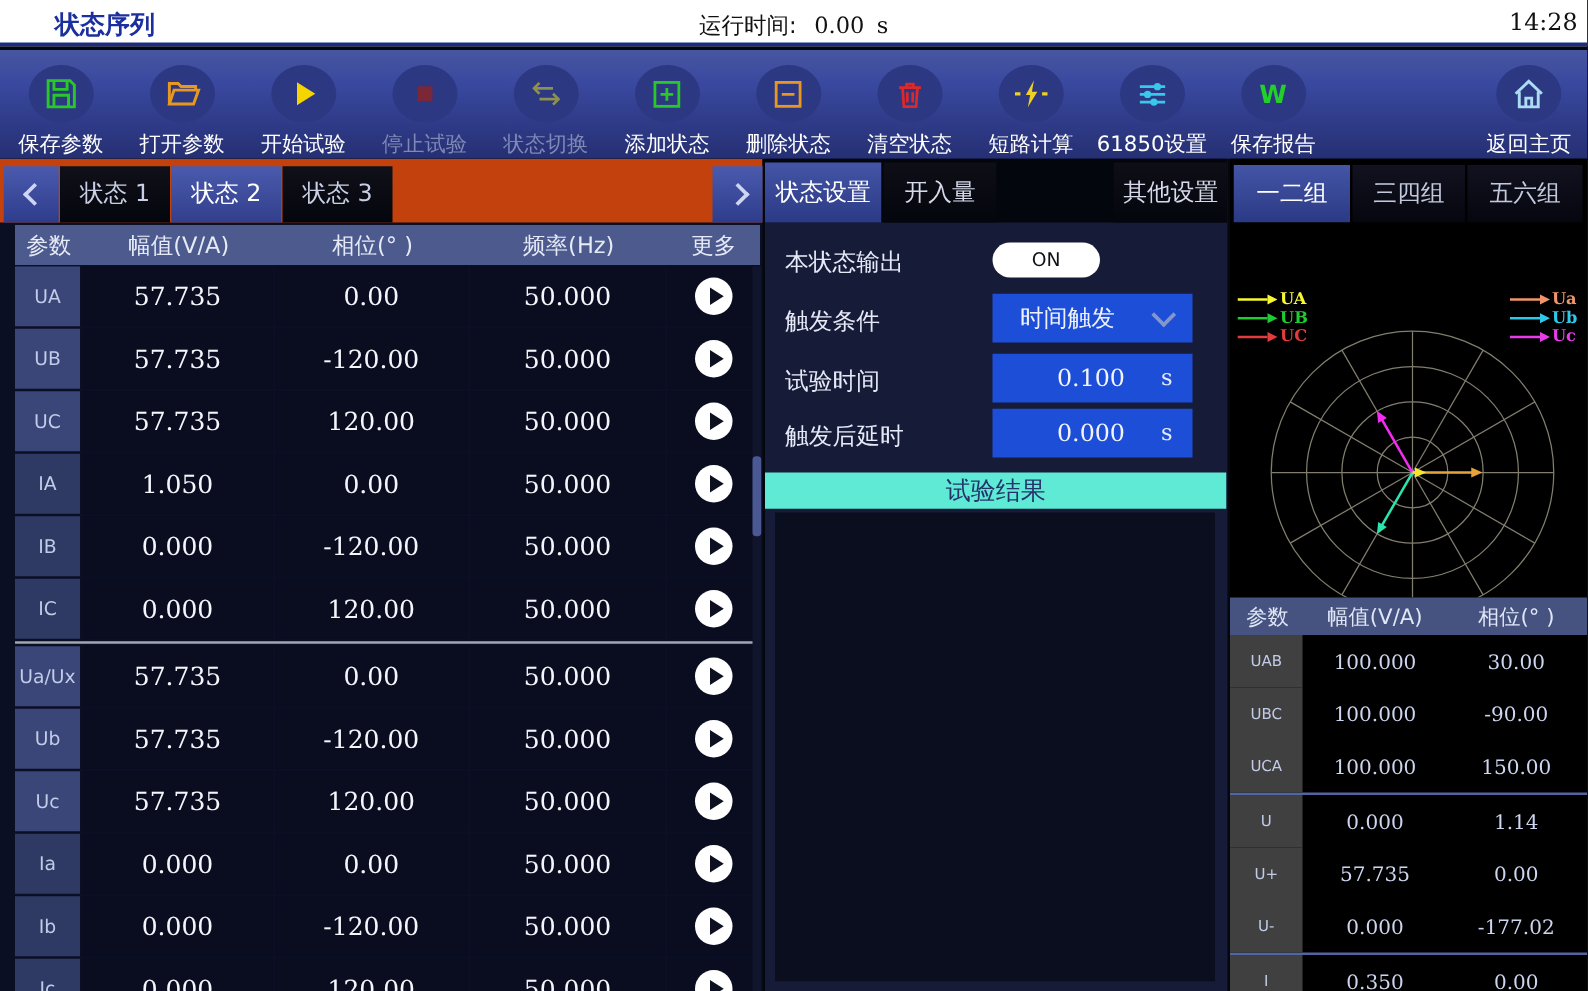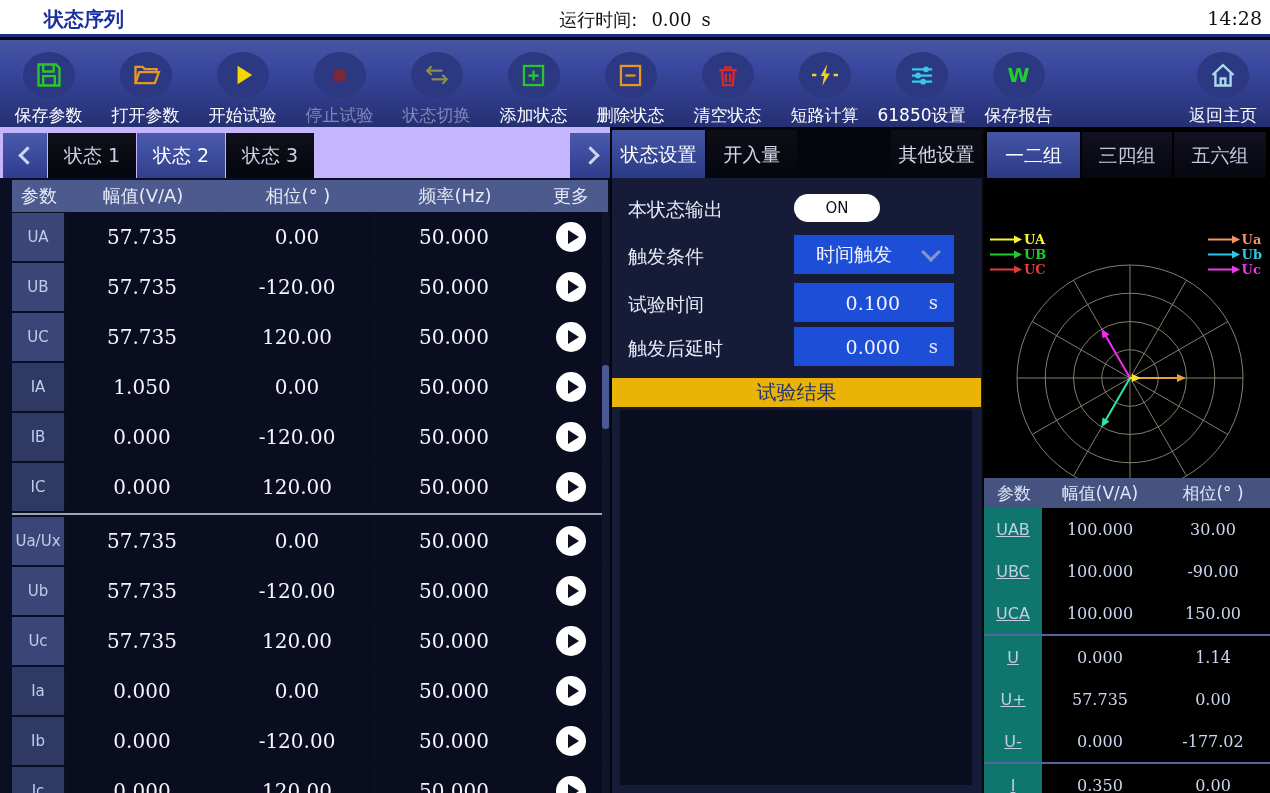--- a/index.html
+++ b/index.html
@@ -24,21 +24,21 @@
   .tlabel{margin-top:6px;font-size:17px;color:#ffffff;white-space:nowrap;}
   .tool.disabled .tlabel{color:#7f88b6;}
   .wletter{font-size:20px;font-weight:bold;color:#22d02a;font-family:"DejaVu Sans",sans-serif;}
 
   
   .lpanel{position:absolute;left:0;top:127px;width:610px;bottom:0;background:#0b0f24;overflow:hidden;}
   .mpanel{position:absolute;left:612px;top:127px;width:370px;bottom:0;background:#161b38;overflow:hidden;}
   .rpanel{position:absolute;left:984px;top:127px;width:286px;bottom:0;background:#000;overflow:hidden;}
 
   
-  .ltabs{position:absolute;left:0;top:0;width:100%;height:51px;background:#c4b5fd;}
+  .ltabs{position:absolute;left:0;top:0;width:100%;height:51px;background:#c2410c;}
   .navbtn{position:absolute;top:6px;width:44px;height:45px;background:linear-gradient(#4a5aad,#2e3c8c);display:flex;align-items:center;justify-content:center;cursor:pointer;}
   .navbtn.prev{left:3px;} .navbtn.next{left:570px;}
   .chev{width:10px;height:10px;border-left:3px solid #cdd5f0;border-bottom:3px solid #cdd5f0;}
   .chev.l{transform:rotate(45deg);margin-left:4px;} .chev.r{transform:rotate(225deg);margin-right:4px;}
   .ltab{position:absolute;top:6px;height:45px;width:88px;line-height:45px;text-align:center;font-size:19px;
         color:#c9cfe4;background:linear-gradient(#101018,#04060d);cursor:pointer;}
   .ltab.active{background:linear-gradient(#4a5aad,#323f8c);color:#fff;}
 
   
   .lhead{position:absolute;left:12px;top:53px;width:596px;height:32px;background:#4d5a8e;display:flex;align-items:center;color:#e6eaf6;font-size:18px;}
@@ -66,21 +66,21 @@
         background:linear-gradient(#0e0e16,#04060d);cursor:pointer;}
   .mtab.active{background:linear-gradient(#4455a6,#2b3a85);color:#fff;}
   .mlabel{position:absolute;left:16px;font-size:19px;color:#e6eaf8;}
   .onpill{position:absolute;left:182px;top:67px;width:86px;height:28px;border-radius:14px;background:#fff;
           display:flex;align-items:center;justify-content:center;font-size:15px;font-weight:normal;color:#101018;cursor:pointer;}
   .mbox{position:absolute;left:182px;width:160px;height:39px;background:#1d4ed8;display:flex;align-items:center;cursor:pointer;}
   .ddtext{margin-left:22px;font-size:19px;color:#f0f2fa;}
   .ddchev{position:absolute;right:16px;top:10px;width:11px;height:11px;border-right:3px solid #8796c8;border-bottom:3px solid #8796c8;transform:rotate(45deg);}
   .mval{position:absolute;right:54px;font-size:19px;color:#f2f4fa;}
   .munit{position:absolute;right:16px;font-size:18px;color:#e8ecf8;}
-  .resultbar{position:absolute;left:0;top:251px;width:369px;height:29px;background:#eab308;display:flex;align-items:center;justify-content:center;
+  .resultbar{position:absolute;left:0;top:251px;width:369px;height:29px;background:#5eead4;display:flex;align-items:center;justify-content:center;
              font-size:20px;color:#25336a;cursor:pointer;}
   .minner{position:absolute;left:8px;right:10px;top:283px;bottom:8px;background:#0a0e1f;}
 
   
   .rtabs{position:absolute;left:0;top:0;width:100%;height:51px;background:#000;}
   .rtab{position:absolute;top:5px;height:46px;line-height:46px;text-align:center;font-size:19px;color:#c3c9dc;
         background:linear-gradient(#121220,#05060e);cursor:pointer;}
   .rtab.active{background:linear-gradient(#4455a6,#2b3a85);color:#fff;}
   .phwrap{position:absolute;left:0;top:51px;width:286px;height:300px;background:#000;}
   .leg{position:absolute;display:flex;flex-direction:column;gap:1px;}
@@ -88,21 +88,21 @@
   .legrow{display:flex;align-items:center;height:14px;gap:2px;}
   .legrow span{font-size:13px;font-weight:bold;font-family:"DejaVu Serif",serif;}
 
   
   .rtable{position:absolute;left:0;top:351px;width:286px;bottom:0;background:#000;}
   .rhead{display:flex;height:30px;background:#46527f;align-items:center;color:#dfe6f6;font-size:17px;}
   .rhead span{text-align:center;}
   .rh0{width:60px;} .rh1{width:112px;} .rh2{flex:1;}
   .rrow{display:flex;height:42px;}
   .rc{display:flex;align-items:center;justify-content:center;}
-  .rc-param{width:58px;margin-right:2px;background:#0f766e;color:#c2cbe8;font-size:16px;text-decoration:underline;}
+  .rc-param{width:58px;margin-right:2px;background:#404040;color:#c2cbe8;font-size:12px;}
   .rc-amp{width:112px;} .rc-ph{flex:1;}
   .rval{font-size:16px;color:#cdd6f0;}
   .rsep{height:2px;background:#5364a2;}
 </style>
 </head>
 <body>
 
 <div id="app">
 
   <div class="topbar">

